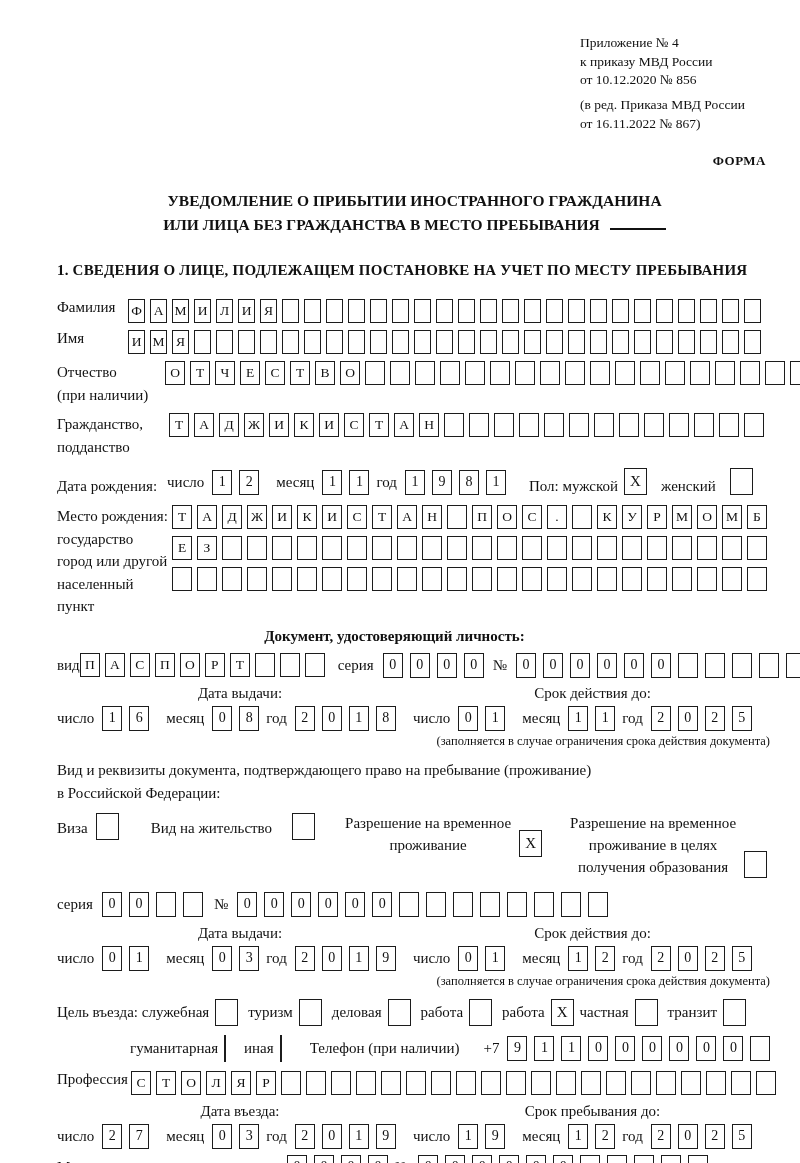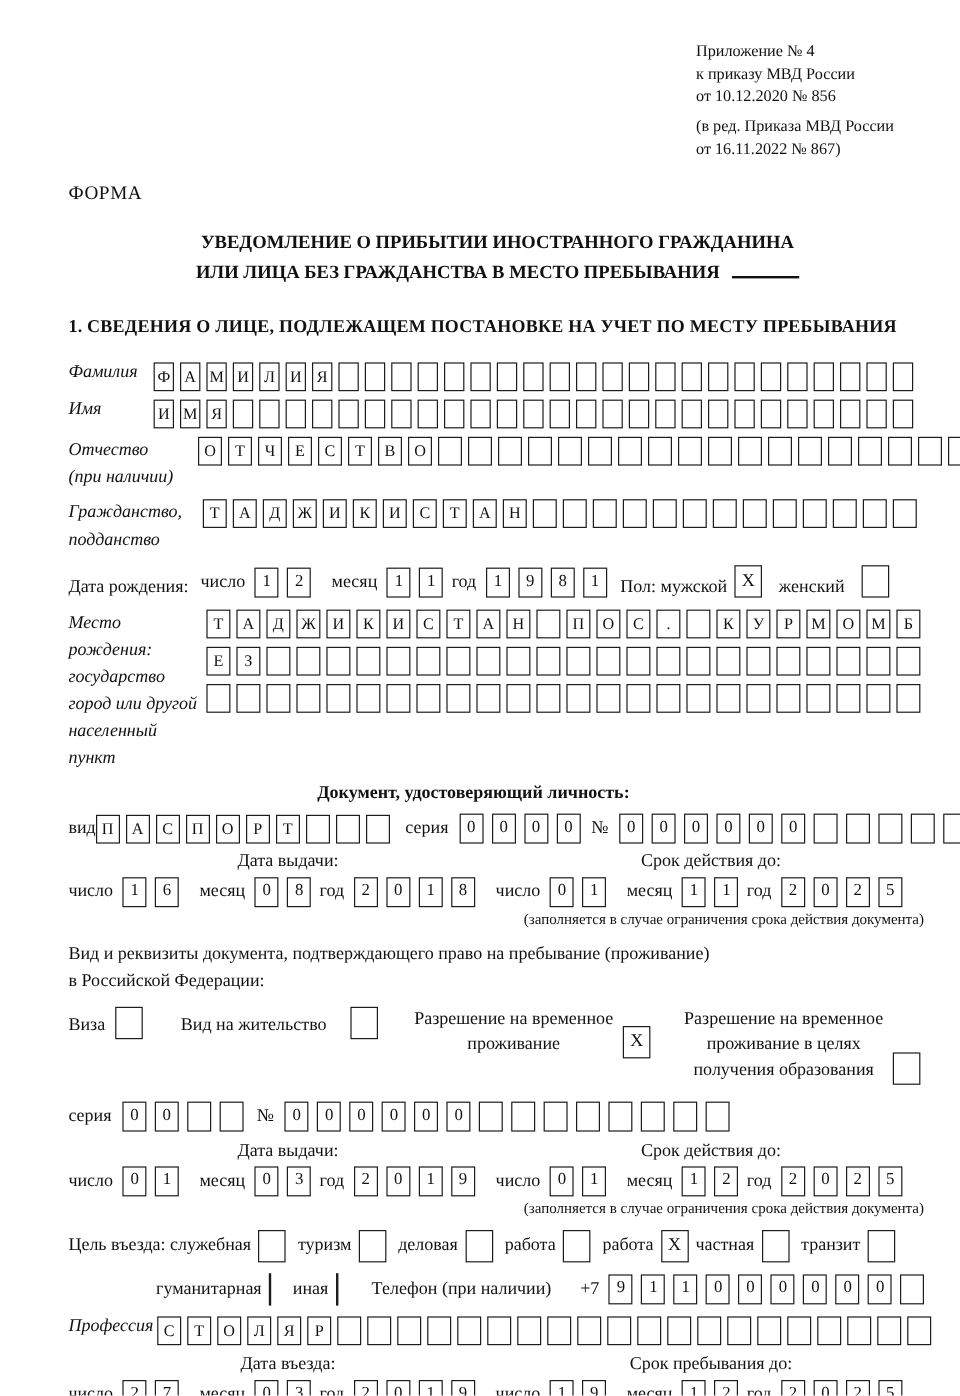--- a/index.html
+++ b/index.html
@@ -5,28 +5,28 @@
   html,body{margin:0;padding:0;background:#fff;}
   body{
     width:800px;height:1163px;overflow:hidden;
     font-family:"Liberation Serif","DejaVu Serif",serif;
     color:#111;font-size:15px;
   }
   .page{padding:34px 28px 0 57px;box-sizing:border-box;width:800px;}
   
   .hdr-block{margin-left:auto;width:192px;font-size:13.5px;line-height:1.38;font-family:Liberation Serif, serif;}
   .hdr-block .ed{margin-top:6px;}
-  .forma{ font-weight:normal;font-size:16px;margin:20px 6px 0 0;letter-spacing:.5px;}
+  .forma{ text-align:right;font-weight:bold;font-size:13px;margin:20px 6px 0 0;letter-spacing:.5px;}
   
   .title{text-align:center;font-weight:bold;font-size:15.5px;line-height:1.5;margin-top:20px;}
   .blank-line{display:inline-block;width:56px;border-bottom:2px solid #111;height:1em;vertical-align:baseline;margin-left:10px;}
   .sec-head{font-weight:bold;font-size:15px;margin:26px 0 20px 0;letter-spacing:.2px;}
   
   .frow{display:flex;align-items:flex-start;margin-bottom:7px;}
-  .lbl{flex:none;font-style:italic;}
+  .lbl{flex:none;}
   .lbl.two{line-height:1.5;}
   .cells{white-space:nowrap;flex:none;}
   .cellstack .cells{display:block;margin-bottom:7px;}
   .cell{
     display:inline-block;box-sizing:border-box;width:17px;height:24px;
     border:1.7px solid #1c1c1c;margin-right:5px;text-align:center;
     font-size:13.5px;line-height:21px;vertical-align:middle;background:#fff;
   }
   .cell.w{width:20px;margin-right:5px;}
   .cell.d{width:20px;height:25px;margin-right:7px;font-size:14px;}
@@ -116,21 +116,21 @@
   <div class="frow" style="align-items:flex-end;margin:10px 0 10px 0">
     <span>Дата рождения:</span>
     <span class="dategrp" style="margin-left:10px">
       <span class="dl">число</span>
       <span class="cells"><span class="cell d">1</span><span class="cell d">2</span></span>
       <span class="dl mid">месяц</span>
       <span class="cells"><span class="cell d">1</span><span class="cell d">1</span></span>
       <span class="dl">год</span>
       <span class="cells"><span class="cell d">1</span><span class="cell d">9</span><span class="cell d">8</span><span class="cell d">1</span></span>
     </span>
-    <span style="margin-left:4px">Пол: мужской</span>
+    <span style="margin-left:16px">Пол: мужской</span>
     <span class="cb" style="margin-left:6px">X</span>
     <span style="margin-left:14px">женский</span>
     <span class="cb" style="margin-left:14px"></span>
   </div>
 
   <div class="frow">
     <span class="lbl two" style="width:115px">
       <div>Место рождения:</div>
       <div>государство</div>
       <div>город или другой</div>

